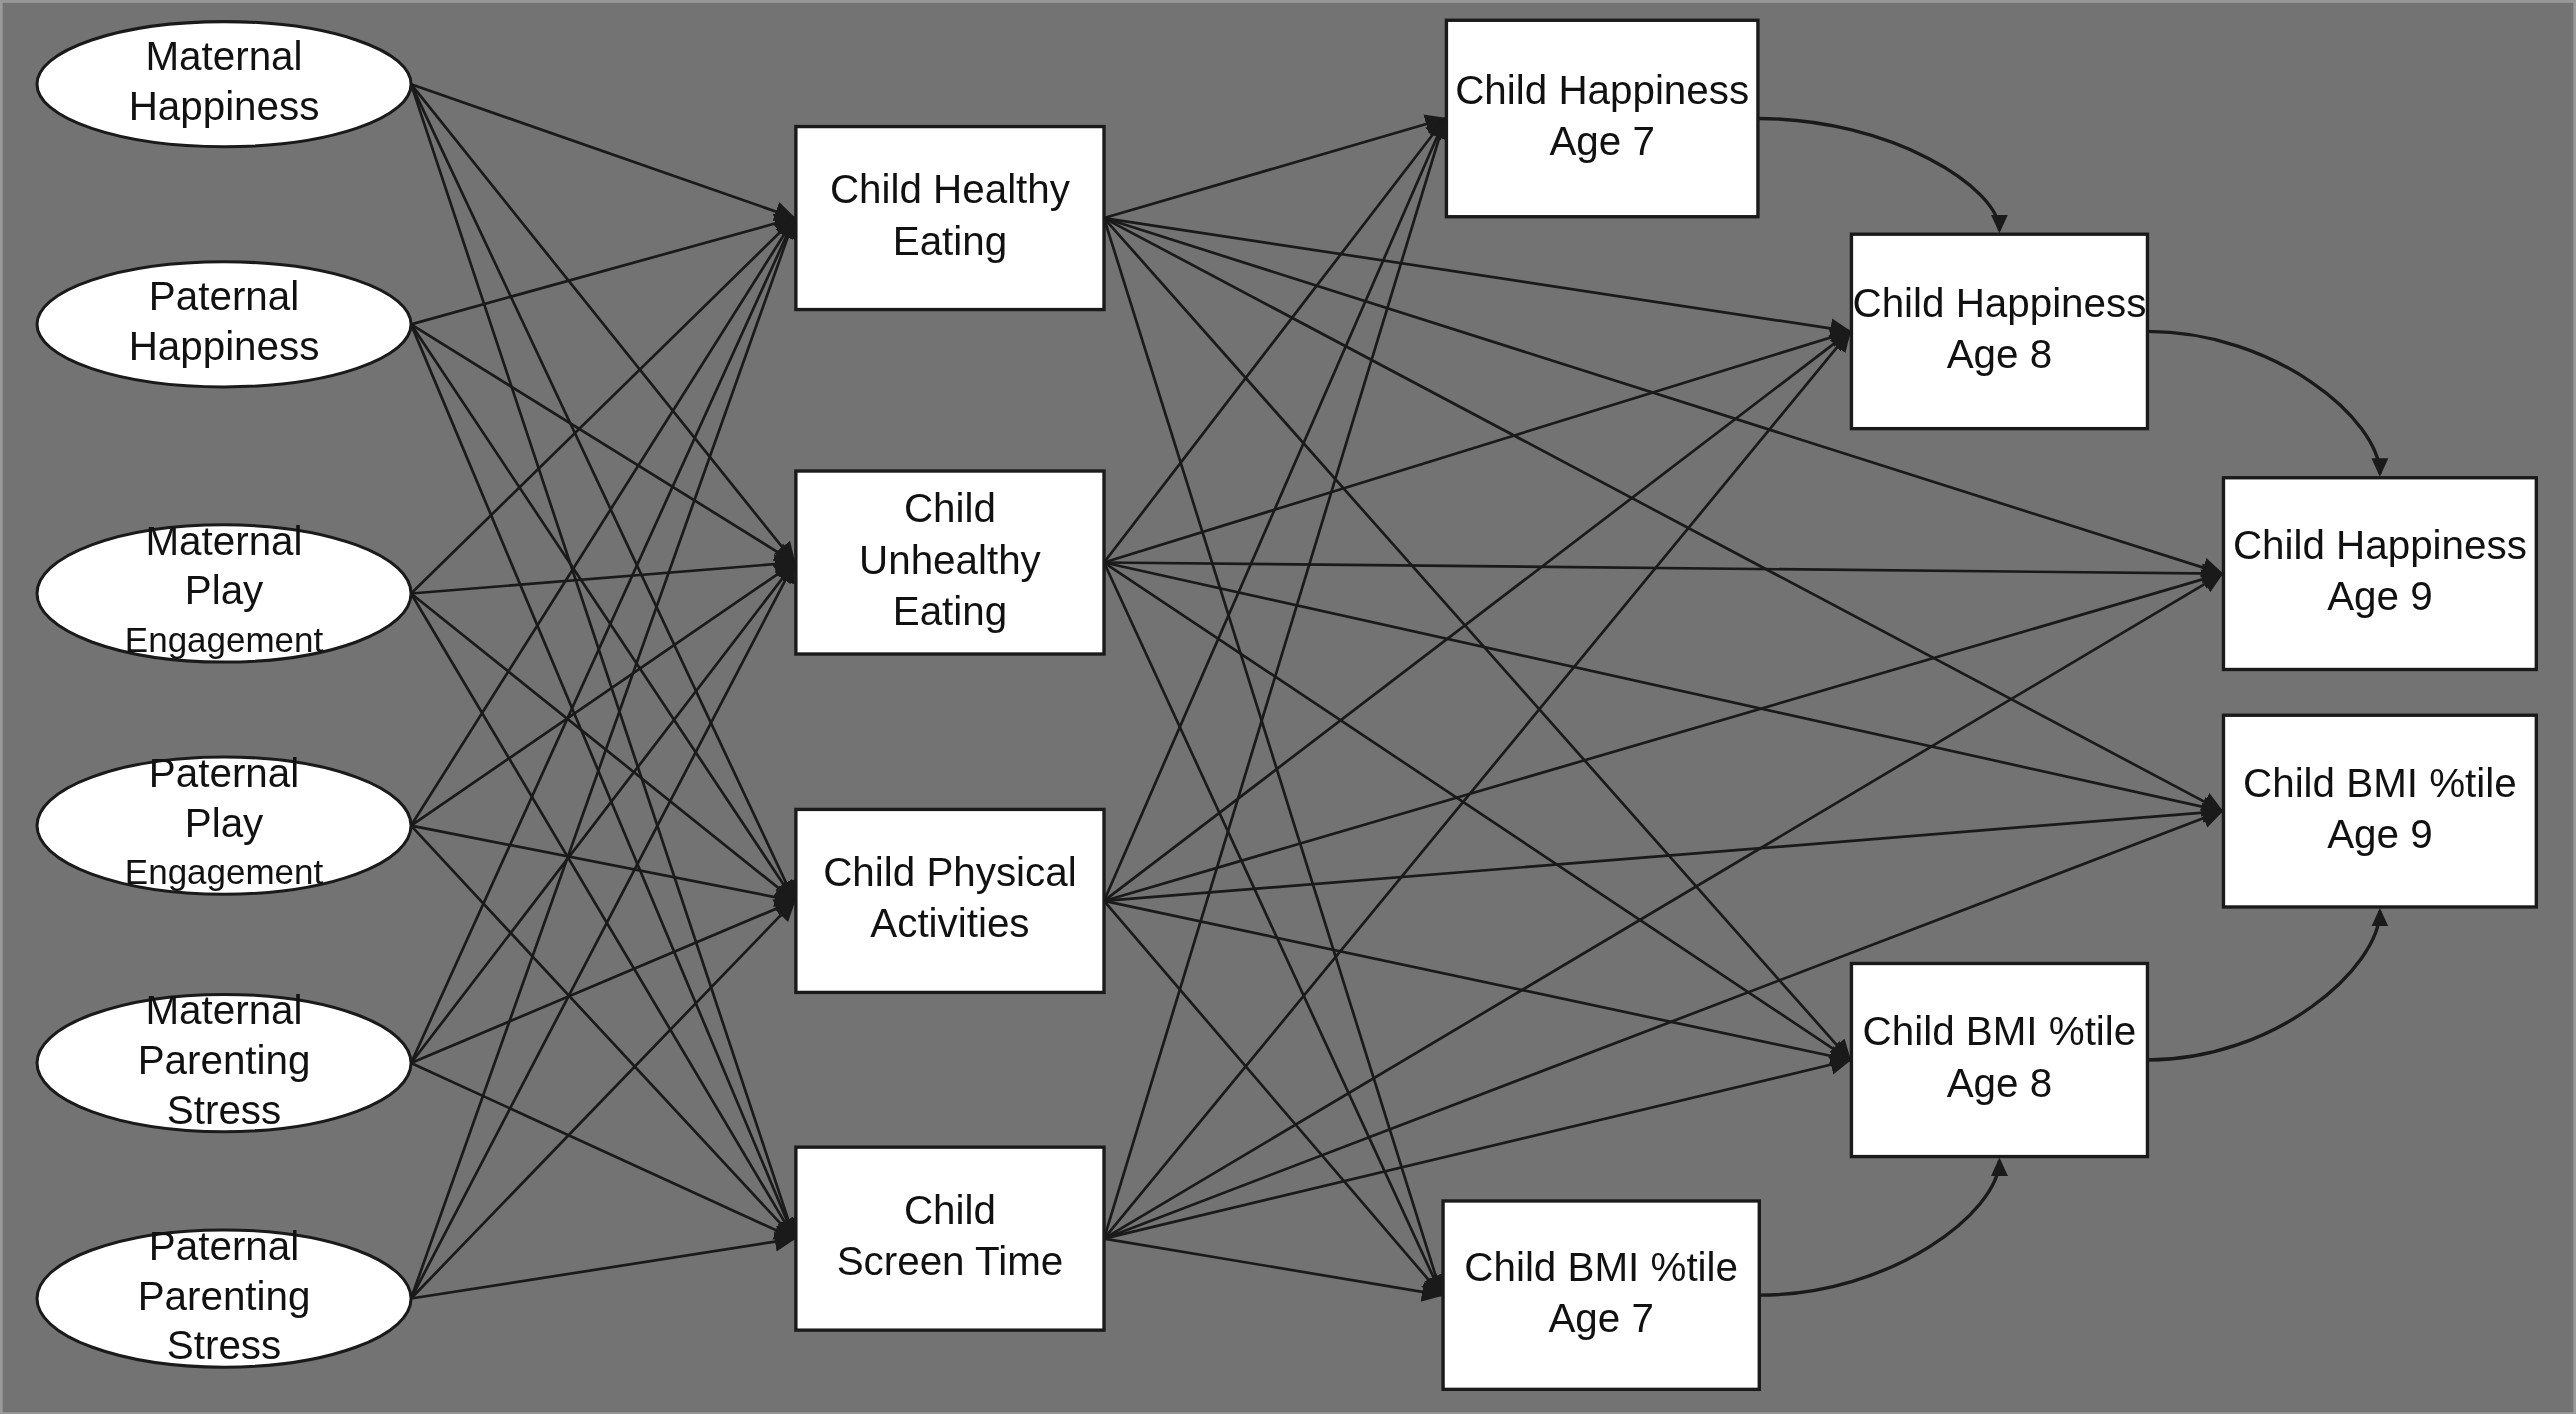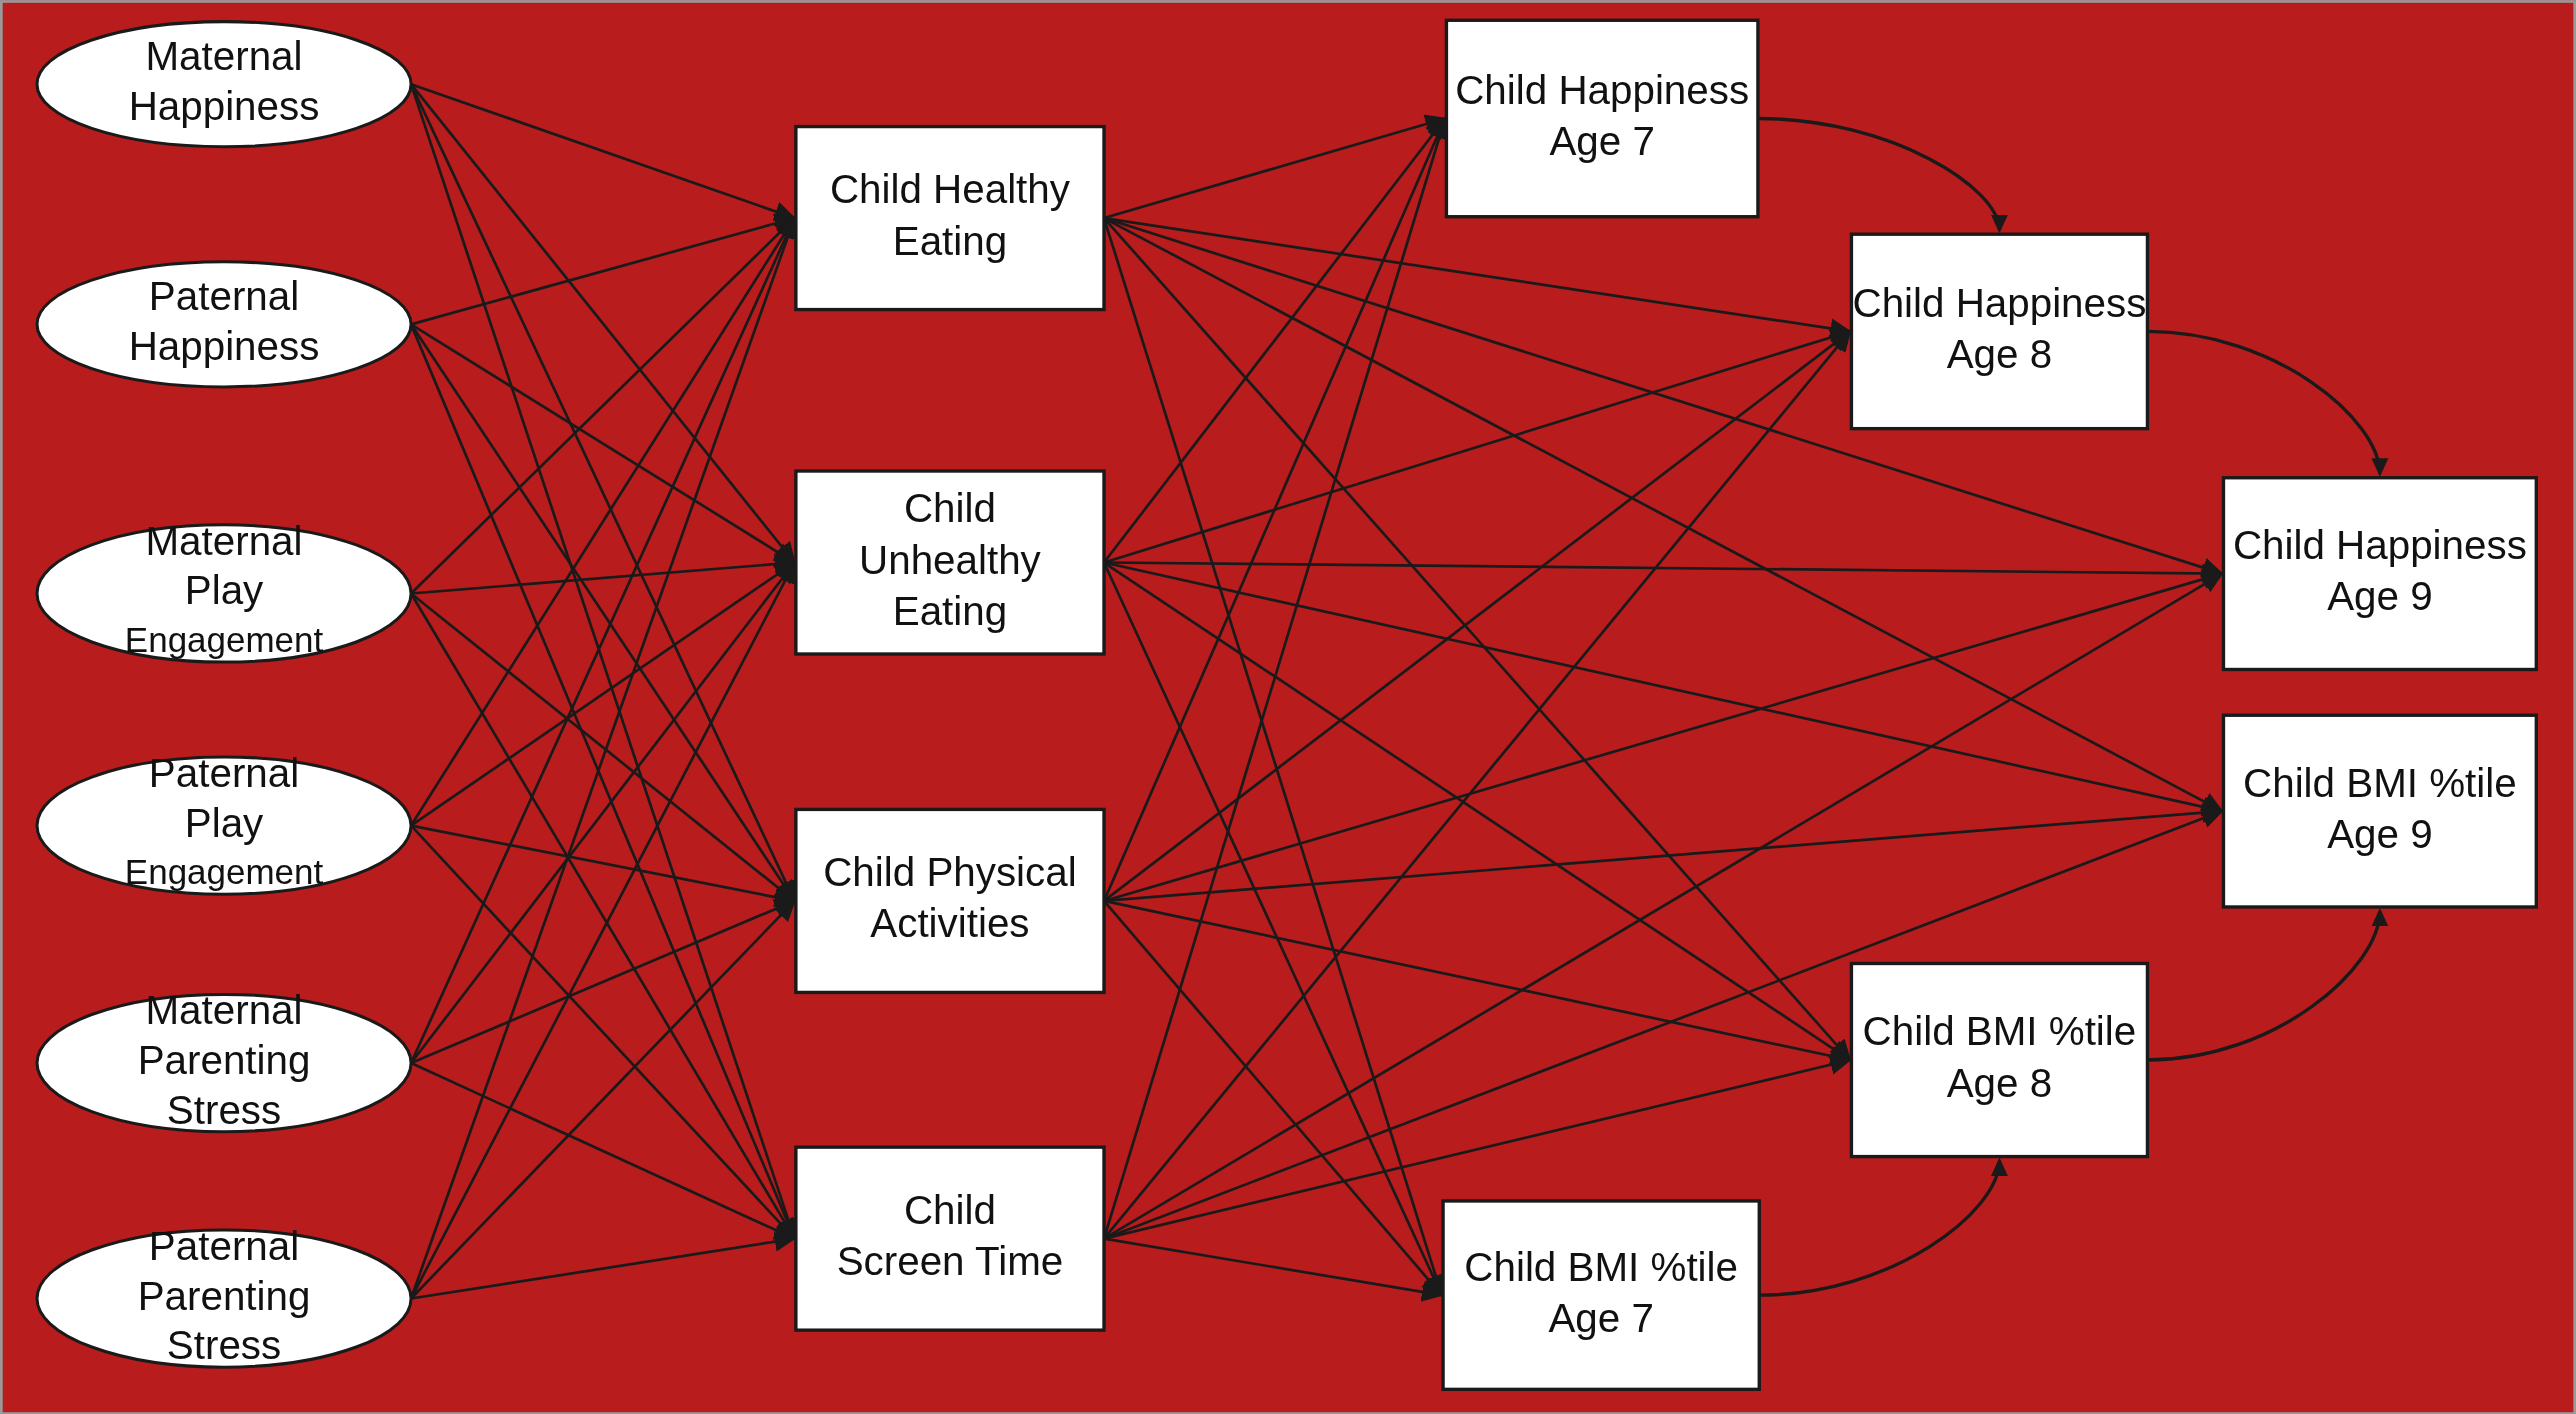--- a/index.html
+++ b/index.html
@@ -1,18 +1,18 @@
 <!DOCTYPE html>
 <html style="font-size:10.8px"><head>
 <meta charset="utf-8">
 <title>Path Diagram</title>
 <style>
   html,body{margin:0;padding:0;background:#ffffff;}
   body{font-family:"Liberation Sans",sans-serif;}
-  #diagram-root{position:relative;width:2576px;height:1414px;background:#b91c1c;overflow:hidden;}
+  #diagram-root{position:relative;width:2576px;height:1414px;background:#737373;overflow:hidden;}
   svg#path-diagram{position:absolute;left:0;top:0;width:2576px;height:1415px;display:block;}
   .node-shape{fill:#ffffff;stroke:#1a1a1a;stroke-width:5;}
   .node-shape.ellipse{stroke-width:4.5;}
   .edge{fill:none;stroke:#1a1a1a;stroke-width:4;}
   .edge-curve{fill:none;stroke:#1a1a1a;stroke-width:5;}
   .node-label{font-family:"Liberation Sans",sans-serif;fill:#111111;text-anchor:middle;dominant-baseline:middle;}
   .label-line{font-size:60px;}
   .label-line.small{font-size:52px;}
   .box-label .label-line{font-size:60px;}
   .frame{fill:none;stroke:#9a9a9a;stroke-width:4;}

